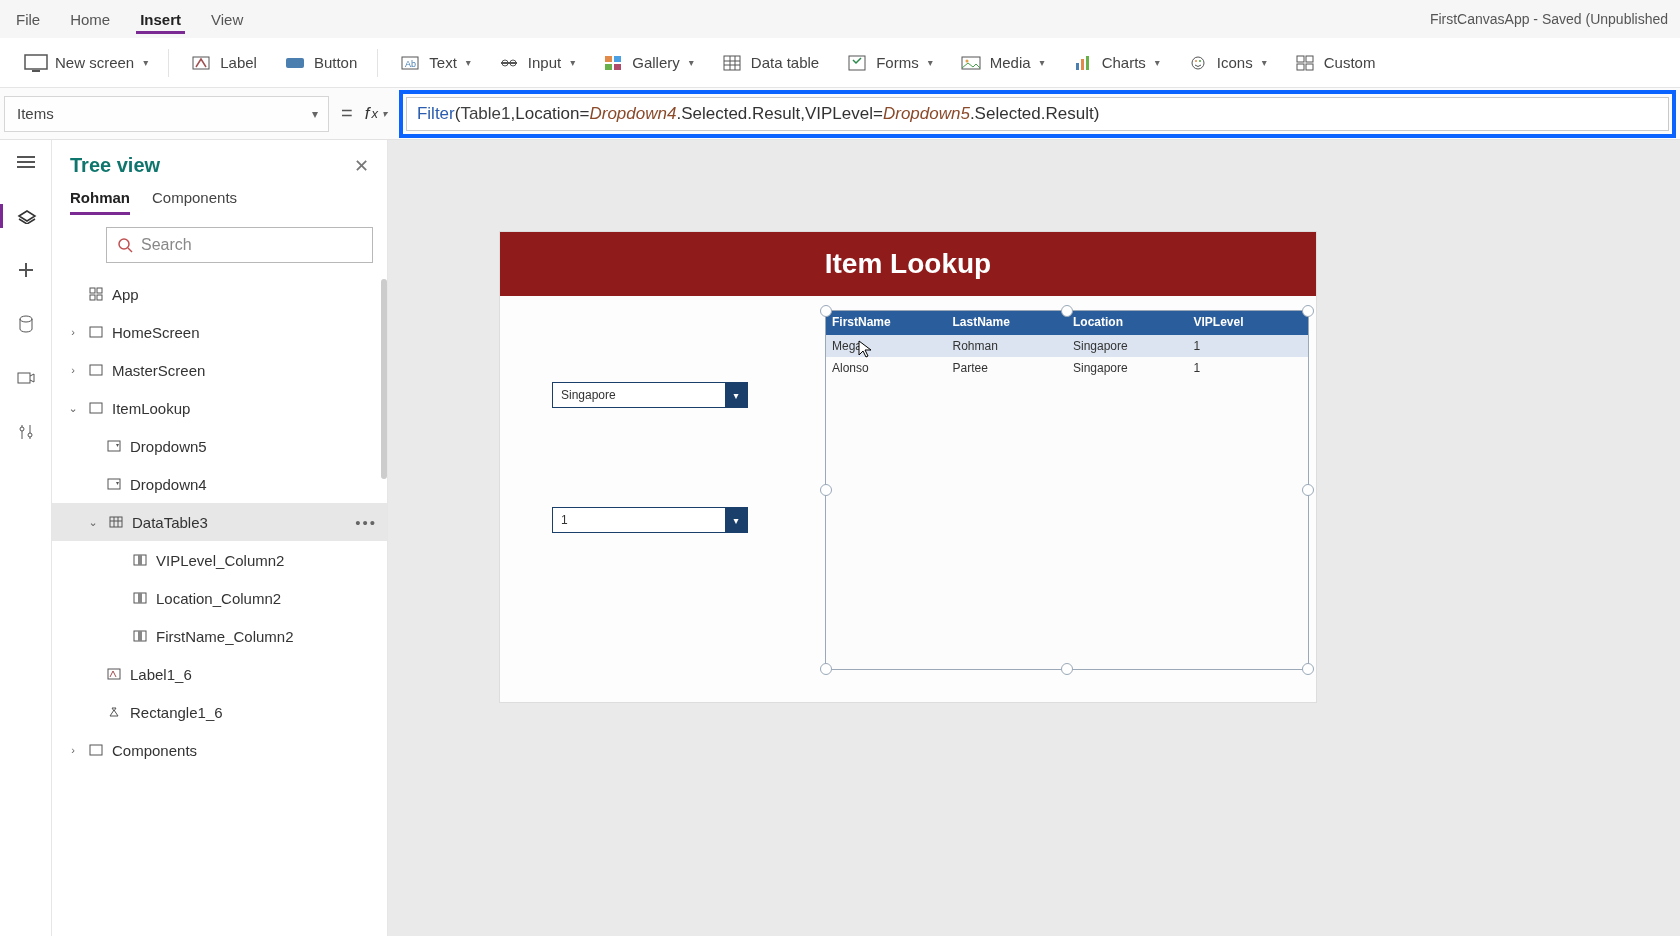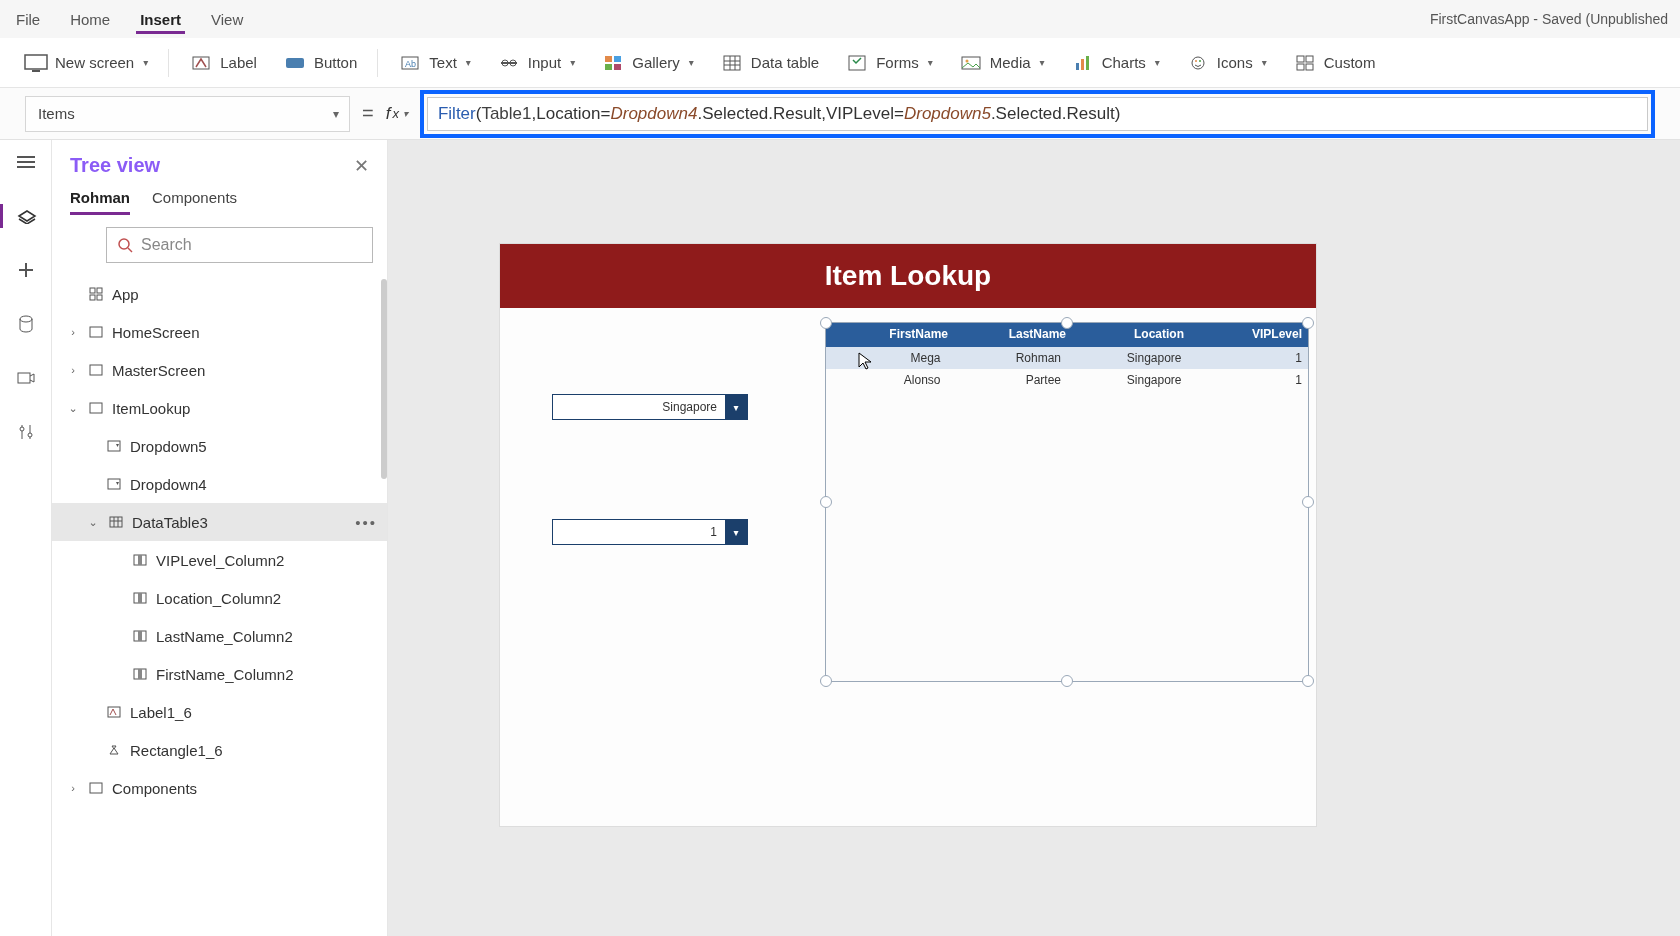--- a/index.html
+++ b/index.html
@@ -13,21 +13,21 @@
 
 
 .ribbon { display: flex; align-items: center; height: 50px; background: #fff; border-bottom: 1px solid #e5e5e5; padding: 0 14px; gap: 6px; font-size: 15px; color: #444; }
 .ribbon .rib { display: flex; align-items: center; gap: 7px; padding: 6px 10px; cursor: pointer; white-space: nowrap; }
 .ribbon .rib .ico { width: 24px; height: 18px; display: flex; align-items: center; justify-content: center; }
 .ribbon .rib .ico.big { width: 24px; height: 20px; }
 .ribbon .sep { width: 1px; height: 28px; background: #e3e3e3; margin: 0 4px; }
 .chev-sm { font-size: 10px; color: #666; margin-left: 2px; }
 
 
-.formula-row { display: flex; align-items: center; height: 52px; background: #fbfbfb; border-bottom: 1px solid #e2e2e2; padding: 0 25px; gap: 12px; }
+.formula-row { display: flex; align-items: center; height: 52px; background: #fbfbfb; border-bottom: 1px solid #e2e2e2; padding: 0 4px; gap: 12px; }
 .prop-select { width: 325px; height: 36px; border: 1px solid #d6d6d6; background: #fefefe; padding: 0 12px; display: flex; align-items: center; position: relative; font-size: 15px; color: #444; }
 .prop-select .chev { position: absolute; right: 10px; color: #666; font-size: 12px; }
 .equals { font-size: 20px; color: #555; }
 .fx { font-style: italic; font-size: 17px; color: #333; display: flex; align-items: center; gap:2px;}
 .formula-highlight { border: 4px solid #0b63ff; padding: 3px; flex: 1; display: flex; align-items: center; }
 .formula-box { flex: 1; height: 34px; background: #fff; border: 1px solid #c9c9c9; display: flex; align-items: center; padding: 0 10px; font-family: Consolas, monospace; font-size: 17px; color: #333; white-space: nowrap; overflow: hidden; }
 .tk-fn { color: #2a5db0; }
 .tk-id { color: #7a4fa0; }
 .tk-dd { font-style: italic; color: #8a4a2a; }
 .tk-op { color: #333; }
@@ -36,56 +36,56 @@
 .main { display: flex; height: calc(936px - 38px - 50px - 52px); }
 
 
 .rail { width: 52px; background: #fff; border-right: 1px solid #e6e6e6; display: flex; flex-direction: column; align-items: center; padding-top: 10px; gap: 30px; color: #555; }
 .rail .rail-item { width: 24px; height: 24px; display:flex; align-items:center; justify-content:center; cursor:pointer; }
 .rail .rail-item.active { border-left: 3px solid #7a2a92; width:52px; justify-content:center; }
 
 
 .tree-panel { width: 336px; background: #fff; border-right: 1px solid #e6e6e6; display: flex; flex-direction: column; }
 .tree-header { display: flex; align-items: center; padding: 14px 18px 6px; }
-.tree-header h2 { font-size: 20px; font-weight: 600; color: #8b5cf6; flex:1; }
+.tree-header h2 { font-size: 20px; font-weight: 600; color: #0f766e; flex:1; }
 .tree-close { font-size: 18px; color: #777; cursor:pointer; }
 .tree-tabs { display: flex; gap: 22px; padding: 6px 18px 0; font-size: 15px; }
 .tree-tabs .tab { padding-bottom: 6px; cursor:pointer; color:#444; }
 .tree-tabs .tab.active { font-weight: 600; border-bottom: 3px solid #7a2a92; color:#222; }
 .search-wrap { padding: 12px 14px; }
 .search-box { height: 36px; border: 1px solid #b8b8b8; display:flex; align-items:center; gap:8px; padding:0 10px; color:#888;margin-left:40px; }
 .tree-list { flex:1; overflow-y:auto; position:relative; }
 .tree-scroll { position:absolute; right:0; top:4px; width:6px; height:200px; background:#ccc; border-radius:3px; }
 .node { display:flex; align-items:center; height:38px; gap:8px; padding-right:10px; cursor:pointer; font-size:15px; color:#333; white-space:nowrap; }
 .node .caret { width:14px; color:#666; font-size:11px; text-align:center; }
 .node .nic { width:16px; height:16px; display:flex; align-items:center; justify-content:center; color:#555; }
 .node.d0 { padding-left: 14px; }
 .node.d1 { padding-left: 14px; }
 .node.d2 { padding-left: 54px; }
 .node.d3 { padding-left: 80px; }
 .node.selected { background: #e7e7e7; }
 .node .more { margin-left:auto; letter-spacing:2px; color:#666; }
 
 
 .canvas-wrap { flex:1; background:#eaeaea; position:relative; overflow:hidden; }
-.canvas { position:absolute; left:112px; top:104px; width:816px; height:582px; background:#fdfdfd; box-shadow:0 0 0 1px #ddd;text-align:right; }
+.canvas { position:absolute; left:112px; top:92px; width:816px; height:470px; background:#fdfdfd; box-shadow:0 0 0 1px #ddd; }
 .canvas-header { height:64px; background:#8f1b1b; color:#fff; display:flex; align-items:center; justify-content:center; font-size:28px; font-weight:700; }
 .dd { position:absolute; width:196px; height:26px; border:1px solid #1b3f6b; background:#fff; display:flex; align-items:center; font-size:12px; }
 .dd .dd-val { flex:1; padding:0 8px; color:#333; }
 .dd .dd-btn { width:22px; height:100%; background:#1b3f6b; color:#fff; display:flex; align-items:center; justify-content:center; font-size:10px; }
 .dd.loc { left:52px; top:150px; }
 .dd.vip { left:52px; top:275px; }
 
 .datatable-sel { position:absolute; left:325px; top:78px; width:484px; height:360px; border:1px solid #9aa8b8; background:#fcfcfc; }
 .sel-handle { position:absolute; width:12px; height:12px; background:#fff; border:1px solid #9aa8b8; border-radius:50%; }
 .h-tl{left:-6px;top:-6px}.h-tr{right:-6px;top:-6px}.h-tm{left:calc(50% - 6px);top:-6px}
 .h-ml{left:-6px;top:calc(50% - 6px)}.h-mr{right:-6px;top:calc(50% - 6px)}
 .h-bl{left:-6px;bottom:-6px}.h-br{right:-6px;bottom:-6px}.h-bm{left:calc(50% - 6px);bottom:-6px}
 
-.dt-head { display:flex; height:24px; background:#2a5d9b; color:#fff; font-size:12px; font-weight:600;padding-left:10px; }
+.dt-head { display:flex; height:24px; background:#2a5d9b; color:#fff; font-size:12px; font-weight:600; }
 .dt-head div, .dt-row div { flex:1; padding:4px 6px; }
 .dt-row { display:flex; font-size:12px; color:#333; height:22px; }
 .dt-row.sel { background:#dbe4f0; }
 
 svg { display:block; }
 </style>
 </head>
 <body>
 
 <div class="menubar">
@@ -413,29 +413,20 @@
           </span>
           <span>Location_Column2</span>
         </div>
       <div class="node d3">
           <span class="nic">
             <svg width="14" height="12">
               <rect x="1" y="1" width="12" height="10" fill="none" stroke="#555"></rect>
               <rect x="5" y="1" width="4" height="10" fill="#888"></rect>
             </svg>
           </span>
-          <span>LastName_Column2</span>
-        </div>
-      <div class="node d3">
-          <span class="nic">
-            <svg width="14" height="12">
-              <rect x="1" y="1" width="12" height="10" fill="none" stroke="#555"></rect>
-              <rect x="5" y="1" width="4" height="10" fill="#888"></rect>
-            </svg>
-          </span>
           <span>FirstName_Column2</span>
         </div>
       <div class="node d2">
           <span class="nic">
             <svg width="14" height="12">
               <rect x="1" y="1" width="12" height="10" fill="none" stroke="#555"></rect>
               <path d="M3 9 L6 3 L9 9" fill="none" stroke="#a05050"></path>
             </svg>
           </span>
           <span>Label1_6</span>

